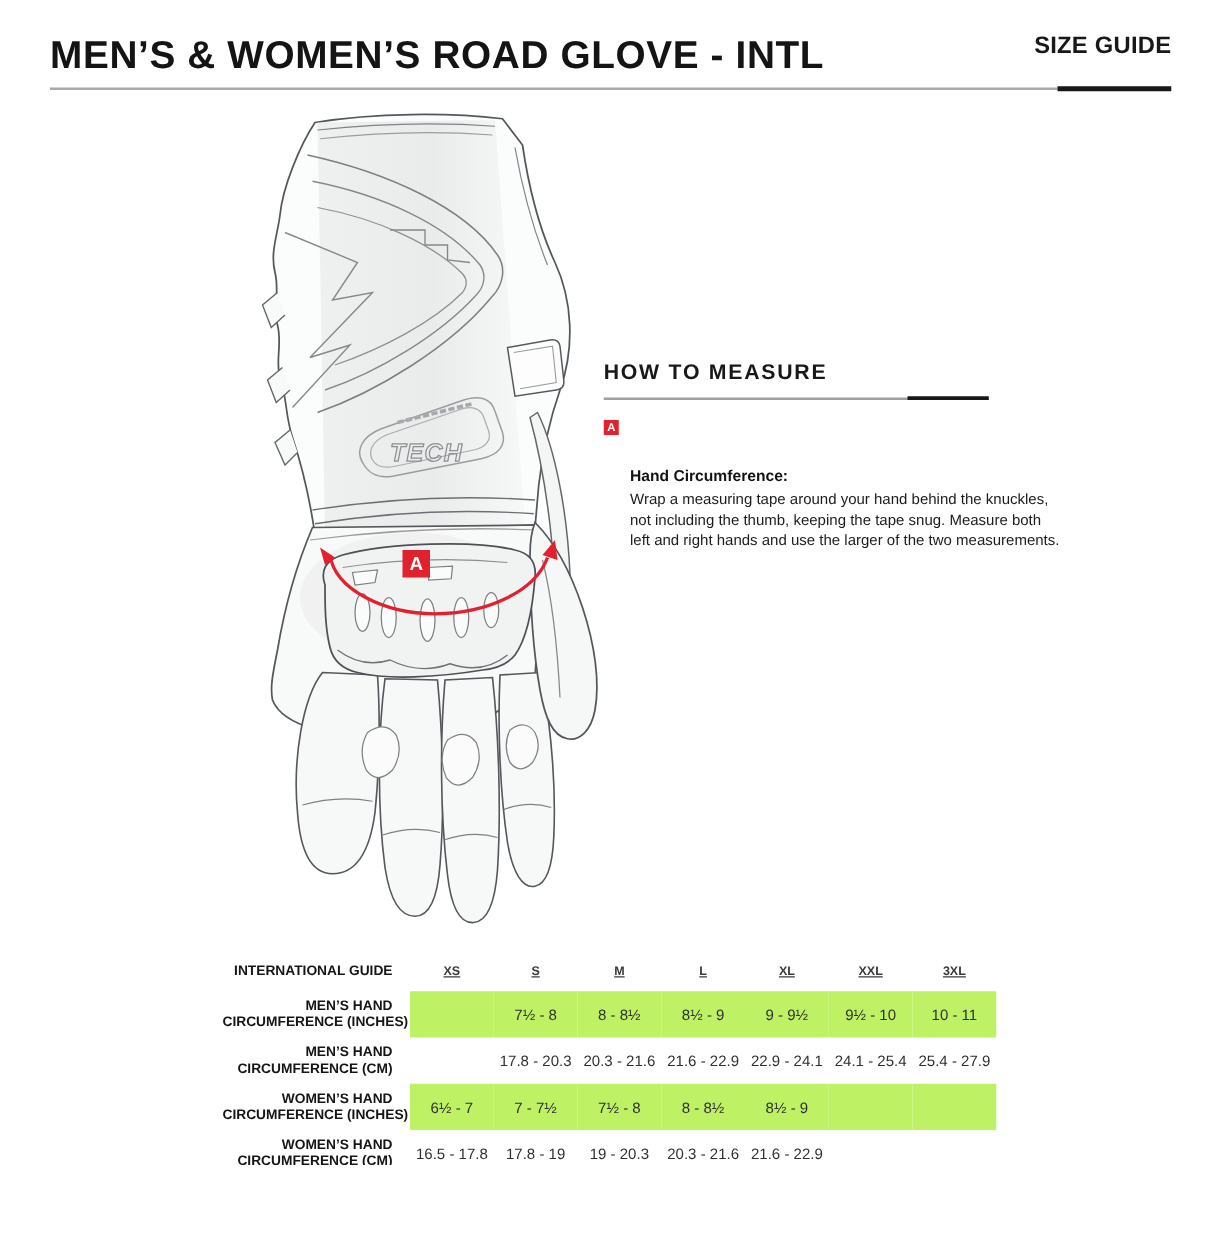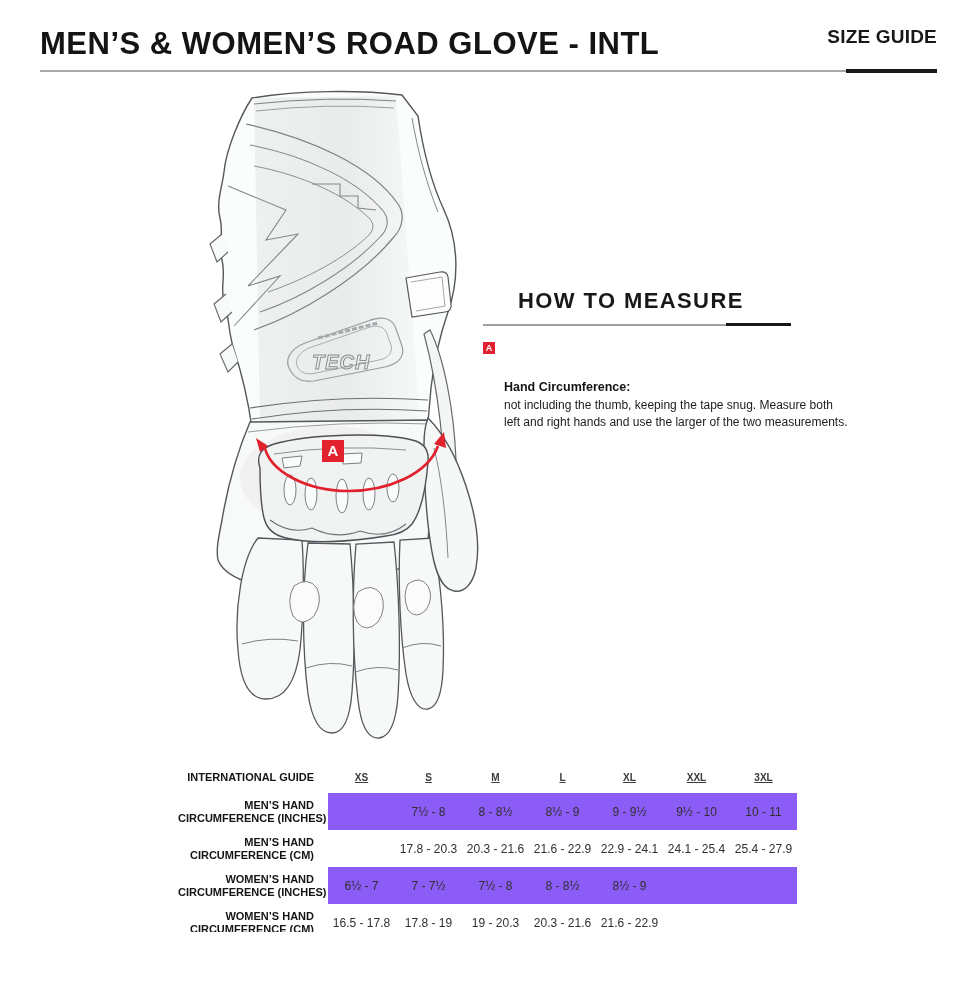--- a/index.html
+++ b/index.html
@@ -26,21 +26,21 @@
   }
   .header-rule-black {
     position:absolute; left:846px; top:69px; width:91px; height:4px; background:#17181a;
   }
 
   
   .glove-wrap { position:absolute; left:190px; top:88px; width:310px; height:665px; }
 
   
   .htm { position:absolute; left:483px; top:288px; width:330px; }
-  .htm-title { font-size:22px; font-weight:700; letter-spacing:1.4px; color:#17181a; white-space:nowrap;margin-left:35px; }
+  .htm-title { font-size:17px; font-weight:700; letter-spacing:1.4px; color:#17181a; white-space:nowrap; }
   .htm-rule { position:relative; margin-top:9px; width:308px; height:3px; }
   .htm-rule .gray { position:absolute; left:0; top:1px; width:308px; height:2px; background:#a0a0a0; }
   .htm-rule .black { position:absolute; right:0; top:0; width:65px; height:3px; background:#17181a; }
   .htm-item { display:flex; margin-top:15px; }
   .marker-box {
     flex:0 0 auto; width:12px; height:12px; margin-top:1px; background:#e1212d;
     color:#ffffff; font-size:9px; font-weight:700; text-align:center; line-height:12px;
   }
   .htm-text { margin-left:9px;margin-top:39px; }
   .htm-item-title { font-size:12.5px; font-weight:700; color:#141414; margin-bottom:3px; white-space:nowrap; }
@@ -48,21 +48,21 @@
 
   
   .size-table { position:absolute; left:178px; top:761px; }
   .t-row { display:grid; grid-template-columns:150px repeat(7,67px); align-items:center; }
   .t-head { height:32px; }
   .t-data { height:37px; }
   .t-label { text-align:right; padding-right:14px; font-size:11px; font-weight:700; color:#151515; line-height:13px; }
   .t-label span { display:block; white-space:nowrap; }
   .t-cell { text-align:center; font-size:12px; color:#303030; height:100%; display:flex; align-items:center; justify-content:center; white-space:nowrap; }
   .t-head .t-cell { font-size:10px; font-weight:700; color:#3a3a3a;text-decoration:underline; }
-  .t-data.shaded .t-cell { background:#8b5cf6;text-align:center; }
+  .t-data.shaded .t-cell { background:#bef264;text-align:center; }
 </style>
 </head>
 <body>
 
 <div class="page">
 
   <div class="page-title">MEN’S &amp; WOMEN’S ROAD GLOVE - INTL</div>
   <div class="size-guide-label">SIZE GUIDE</div>
   <div class="header-rule-gray"></div>
   <div class="header-rule-black"></div>
@@ -168,20 +168,21 @@
   <div class="htm">
     <div class="htm-title">HOW TO MEASURE</div>
     <div class="htm-rule">
       <div class="gray"></div>
         <div class="black"></div>
     </div>
     <div class="htm-item">
       <div class="marker-box">A</div>
       <div class="htm-text">
         <div class="htm-item-title">Hand Circumference:</div>
+        <span class="htm-line">Wrap a measuring tape around your hand behind the knuckles,</span>
         <span class="htm-line">not including the thumb, keeping the tape snug. Measure both</span>
         <span class="htm-line">left and right hands and use the larger of the two measurements.</span>
       </div>
     </div>
   </div>
 
   <div class="size-table">
     <div class="t-row t-head">
       <div class="t-label">
           <span>INTERNATIONAL GUIDE</span>

